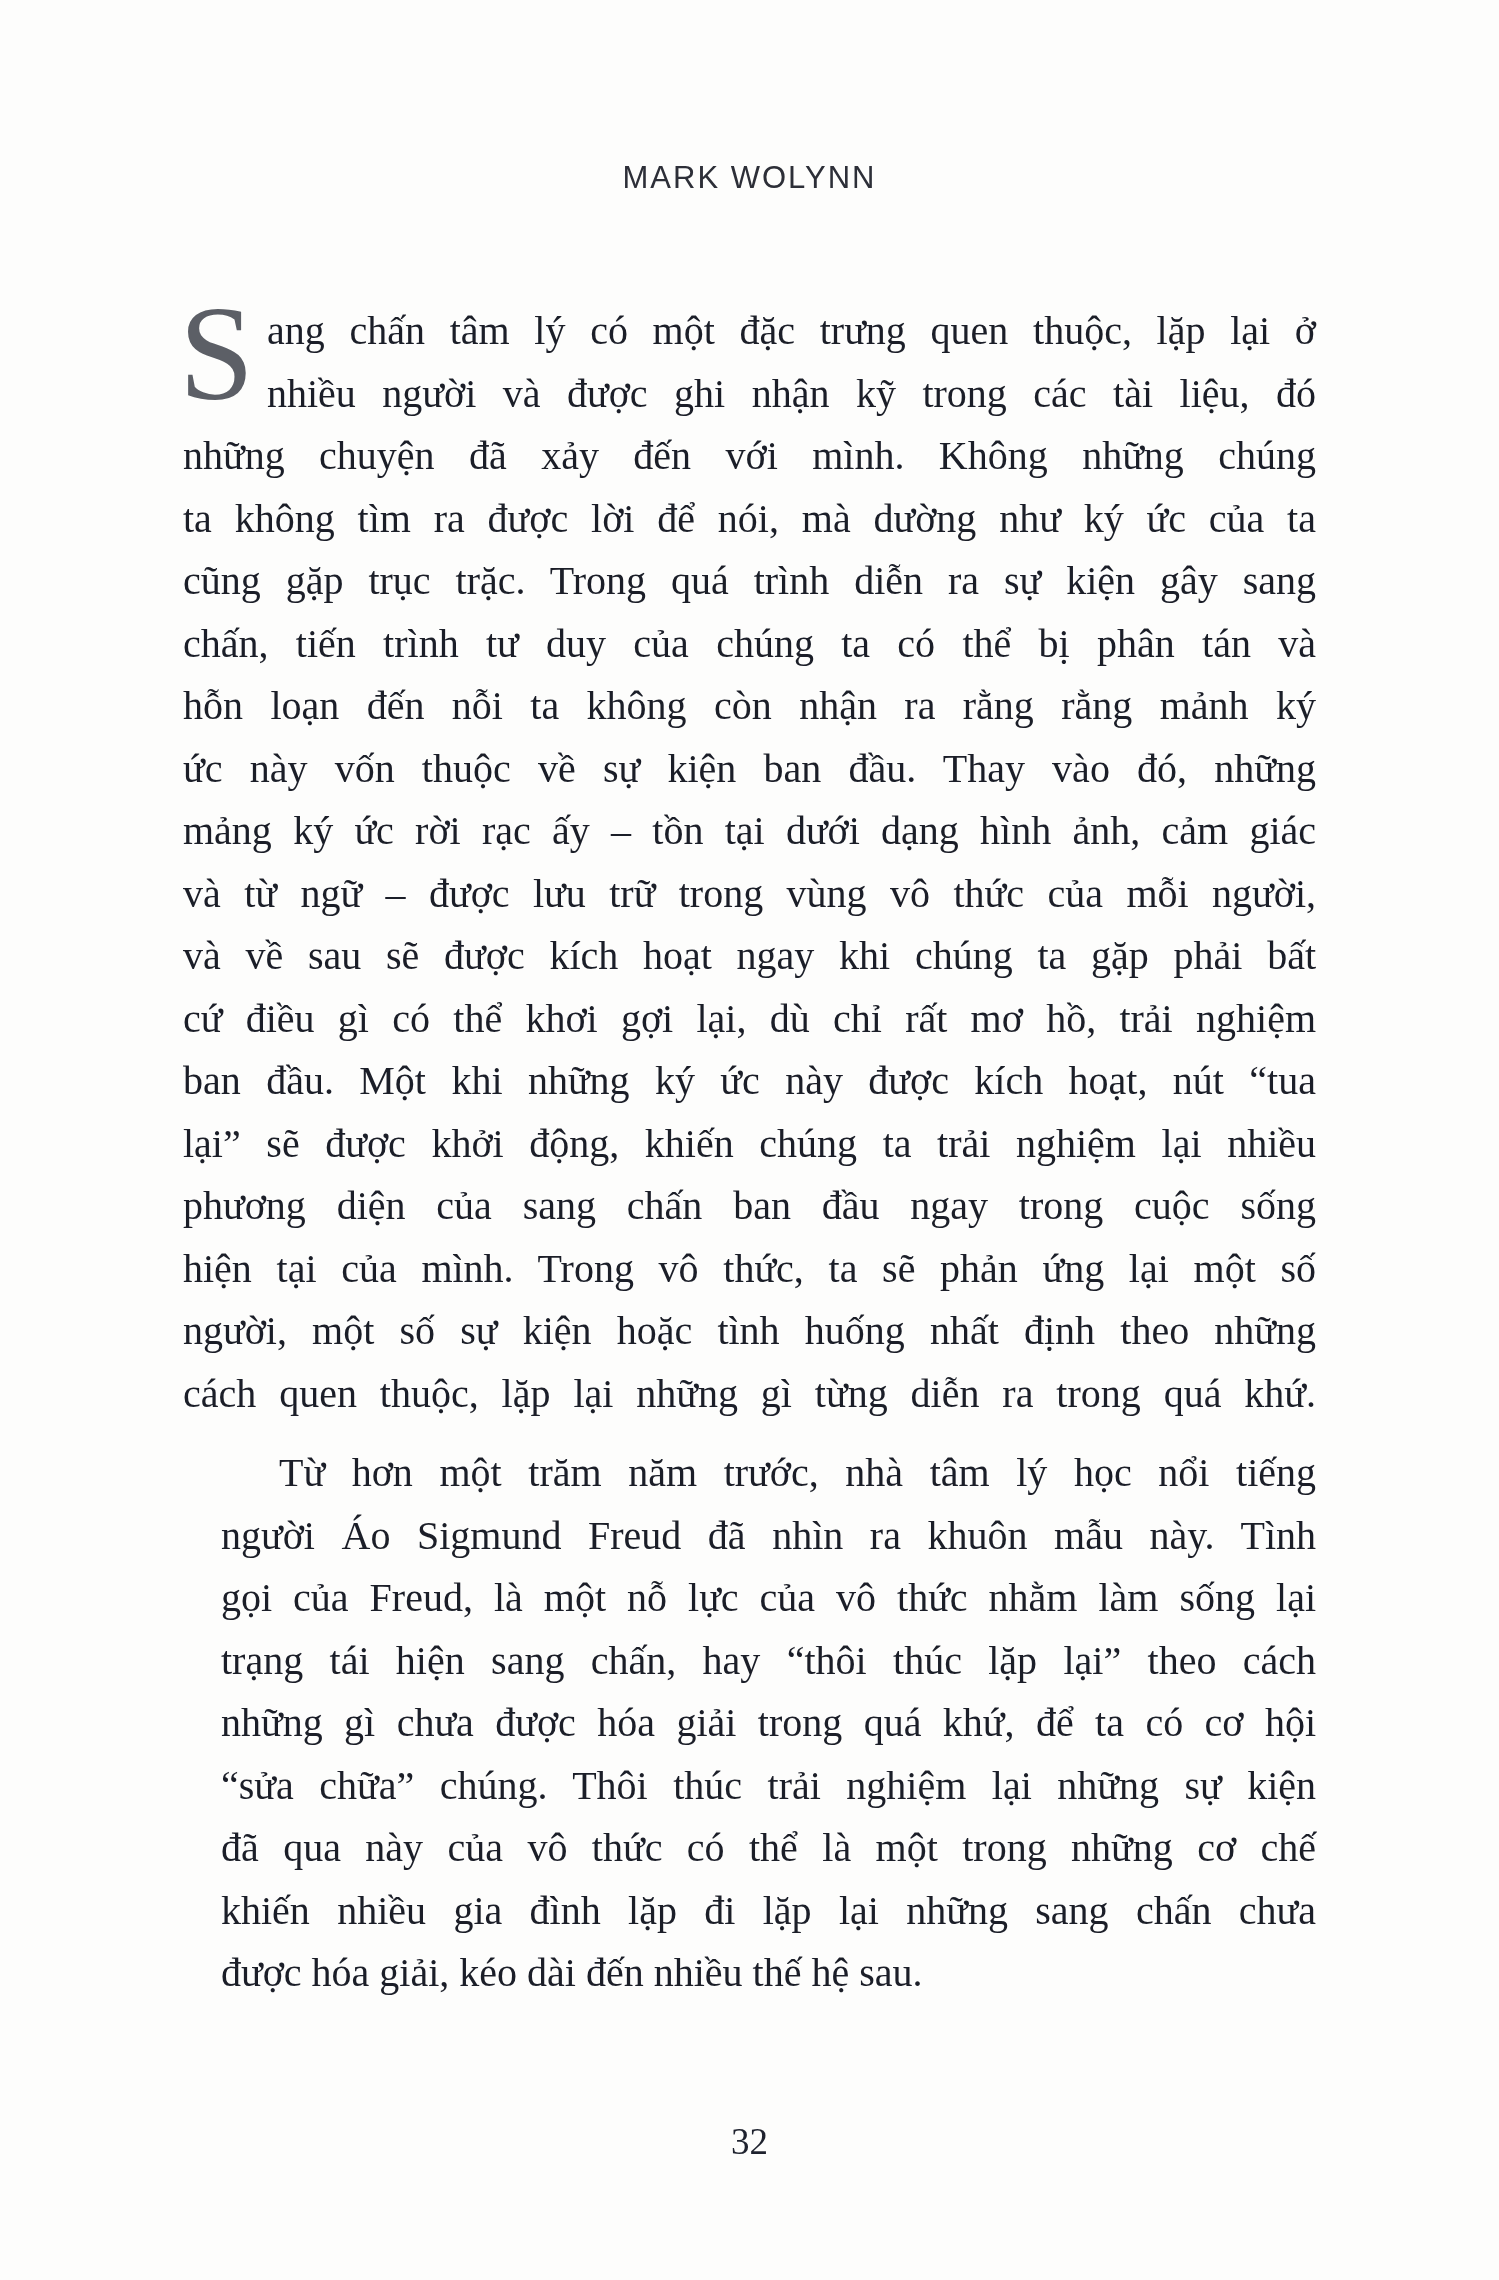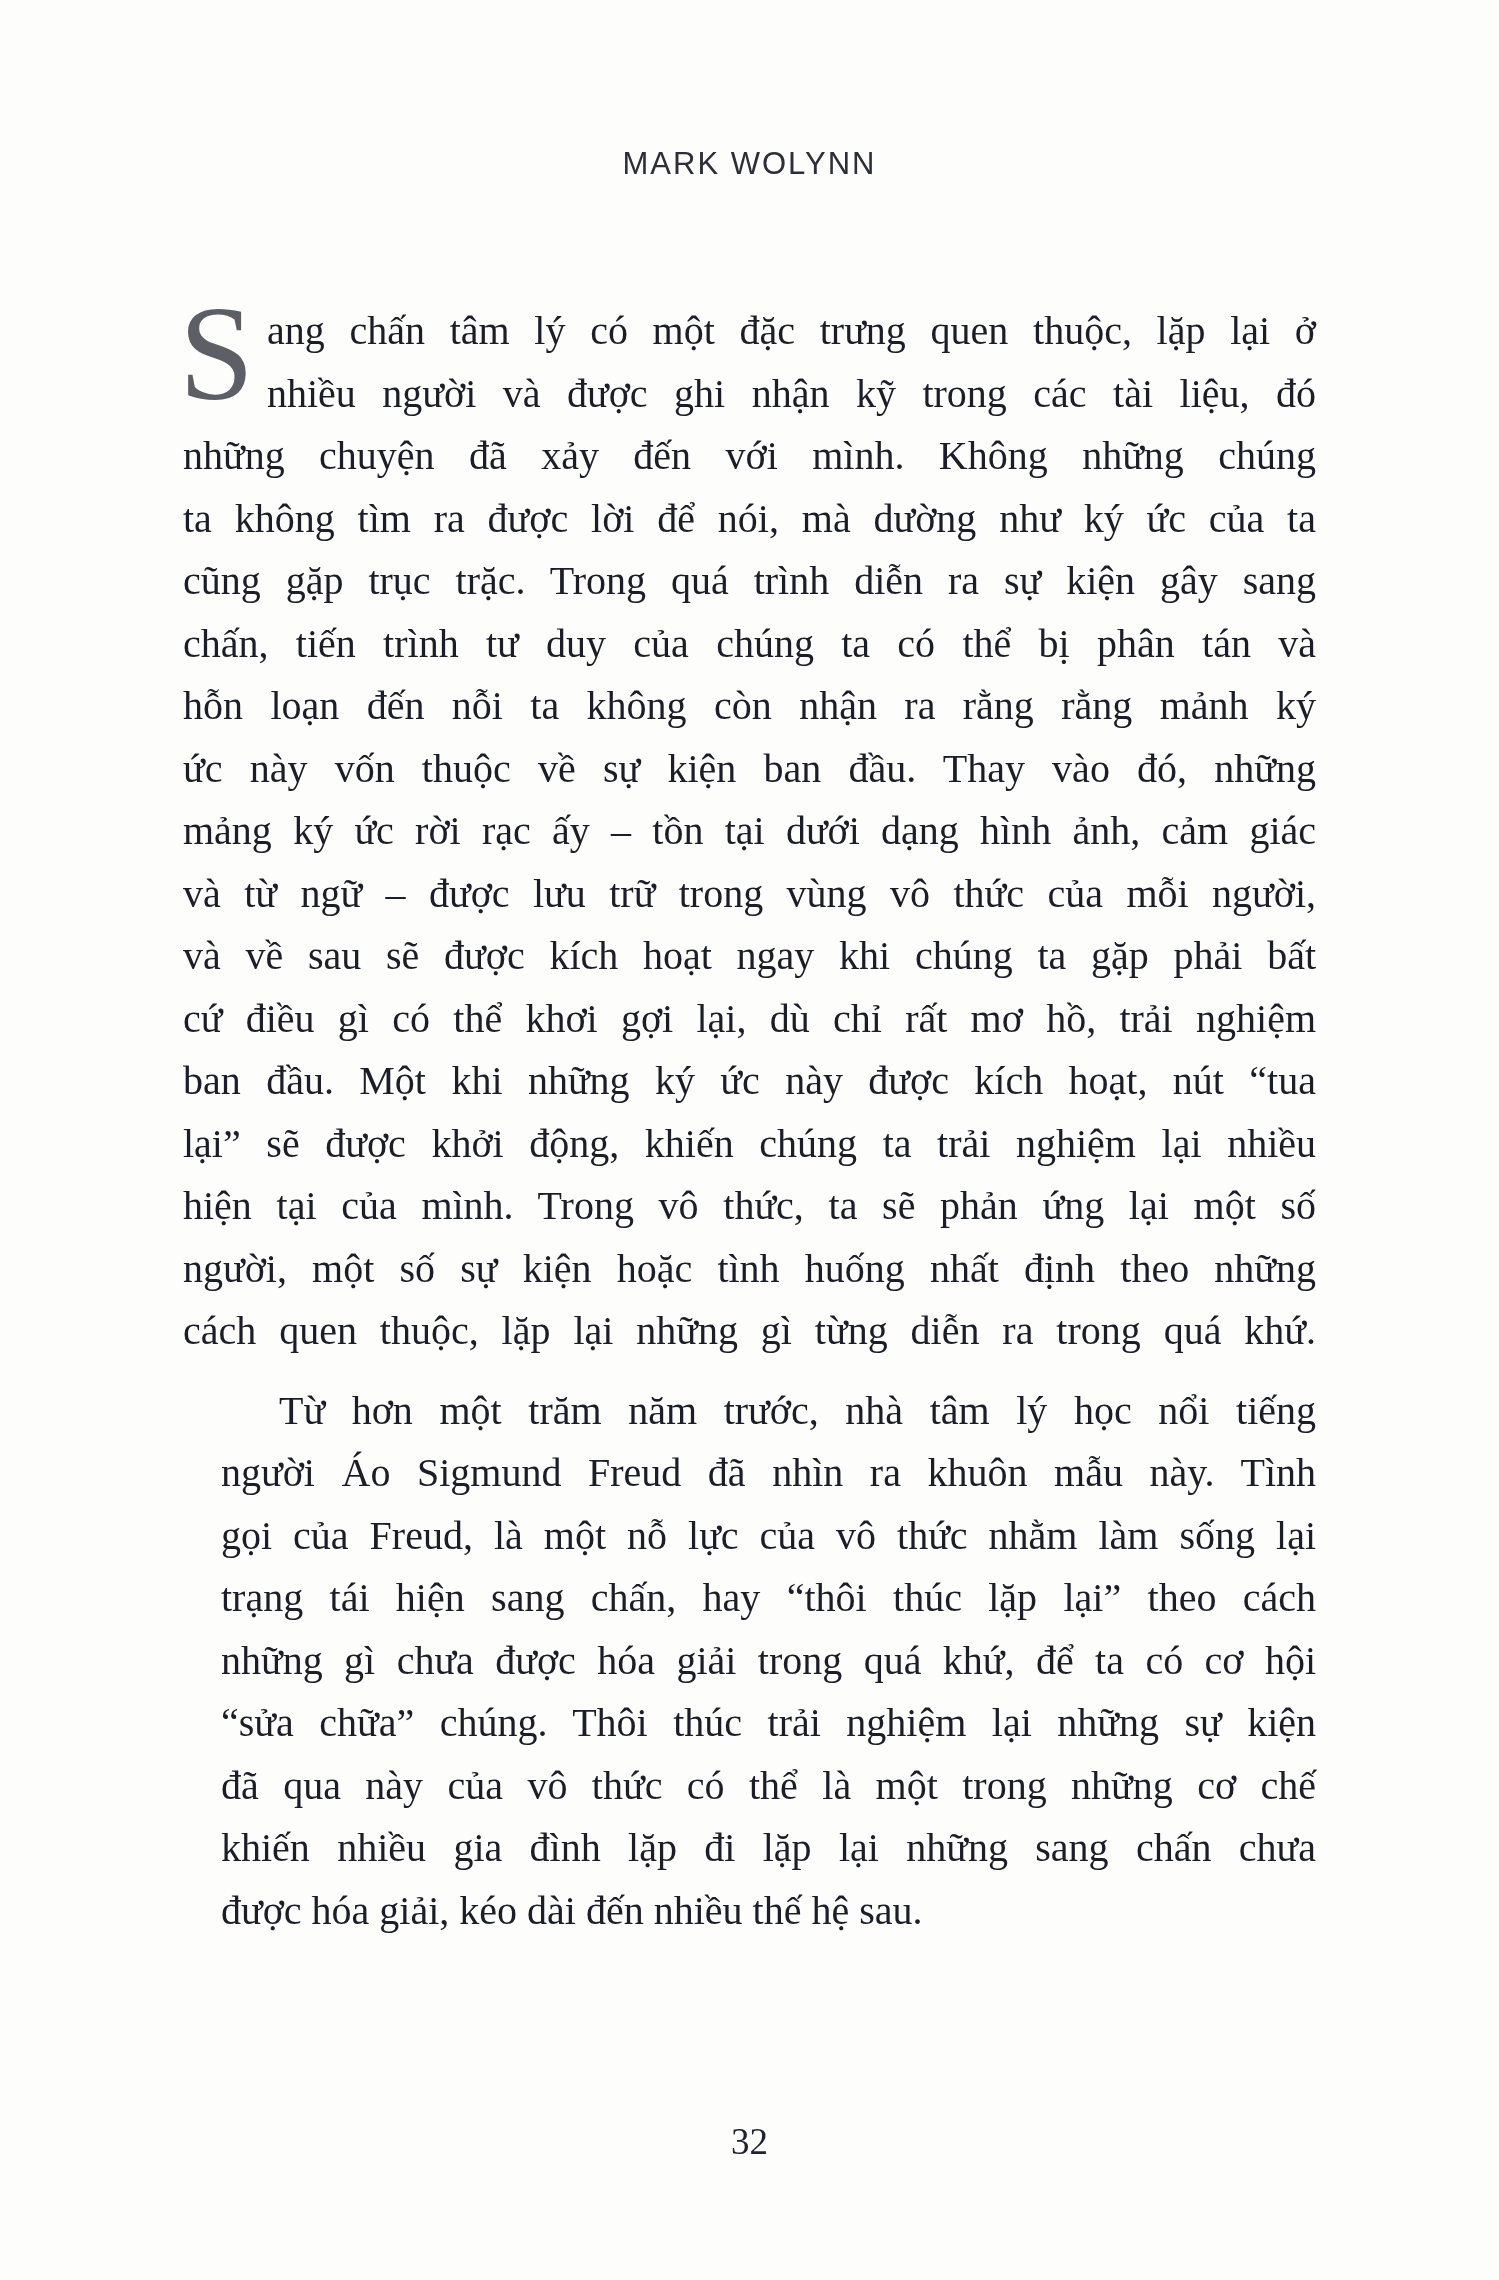--- a/index.html
+++ b/index.html
@@ -5,21 +5,21 @@
   html,body{margin:0;padding:0;background:#e8e8e8;}
   .page{
     position:relative;
     width:1499px;height:2280px;
     margin:0 auto;
     background:#fdfdfc;
     font-family:"Liberation Serif","DejaVu Serif",serif;
     overflow:hidden;
   }
   .running-header{
-    position:absolute;top:146px;left:0;width:100%;
+    position:absolute;top:160px;left:0;width:100%;
     text-align:center;
     font-family:"Liberation Sans","DejaVu Sans",sans-serif;
     font-size:31px;letter-spacing:2px;
     color:#2d2f38;
   }
   .textblock{
     position:absolute;left:183px;top:300px;width:1133px;
     color:#1b1e28;
     font-size:40px;
   }
@@ -70,20 +70,21 @@
       <div class="line">cũng gặp trục trặc. Trong quá trình diễn ra sự kiện gây sang</div>
       <div class="line">chấn, tiến trình tư duy của chúng ta có thể bị phân tán và</div>
       <div class="line">hỗn loạn đến nỗi ta không còn nhận ra rằng rằng mảnh ký</div>
       <div class="line">ức này vốn thuộc về sự kiện ban đầu. Thay vào đó, những</div>
       <div class="line">mảng ký ức rời rạc ấy – tồn tại dưới dạng hình ảnh, cảm giác</div>
       <div class="line">và từ ngữ – được lưu trữ trong vùng vô thức của mỗi người,</div>
       <div class="line">và về sau sẽ được kích hoạt ngay khi chúng ta gặp phải bất</div>
       <div class="line">cứ điều gì có thể khơi gợi lại, dù chỉ rất mơ hồ, trải nghiệm</div>
       <div class="line">ban đầu. Một khi những ký ức này được kích hoạt, nút “tua</div>
       <div class="line">lại” sẽ được khởi động, khiến chúng ta trải nghiệm lại nhiều</div>
+      <div class="line">phương diện của sang chấn ban đầu ngay trong cuộc sống</div>
       <div class="line">hiện tại của mình. Trong vô thức, ta sẽ phản ứng lại một số</div>
       <div class="line">người, một số sự kiện hoặc tình huống nhất định theo những</div>
       <div class="line">cách quen thuộc, lặp lại những gì từng diễn ra trong quá khứ.</div>
     </div>
 
     <div class="paragraph paragraph-2">
       <div class="line line--indent">Từ hơn một trăm năm trước, nhà tâm lý học nổi tiếng</div>
       <div class="line">người Áo Sigmund Freud đã nhìn ra khuôn mẫu này. Tình</div>
       <div class="line">gọi của Freud, là một nỗ lực của vô thức nhằm làm sống lại</div>
       <div class="line">trạng tái hiện sang chấn, hay “thôi thúc lặp lại” theo cách</div>

